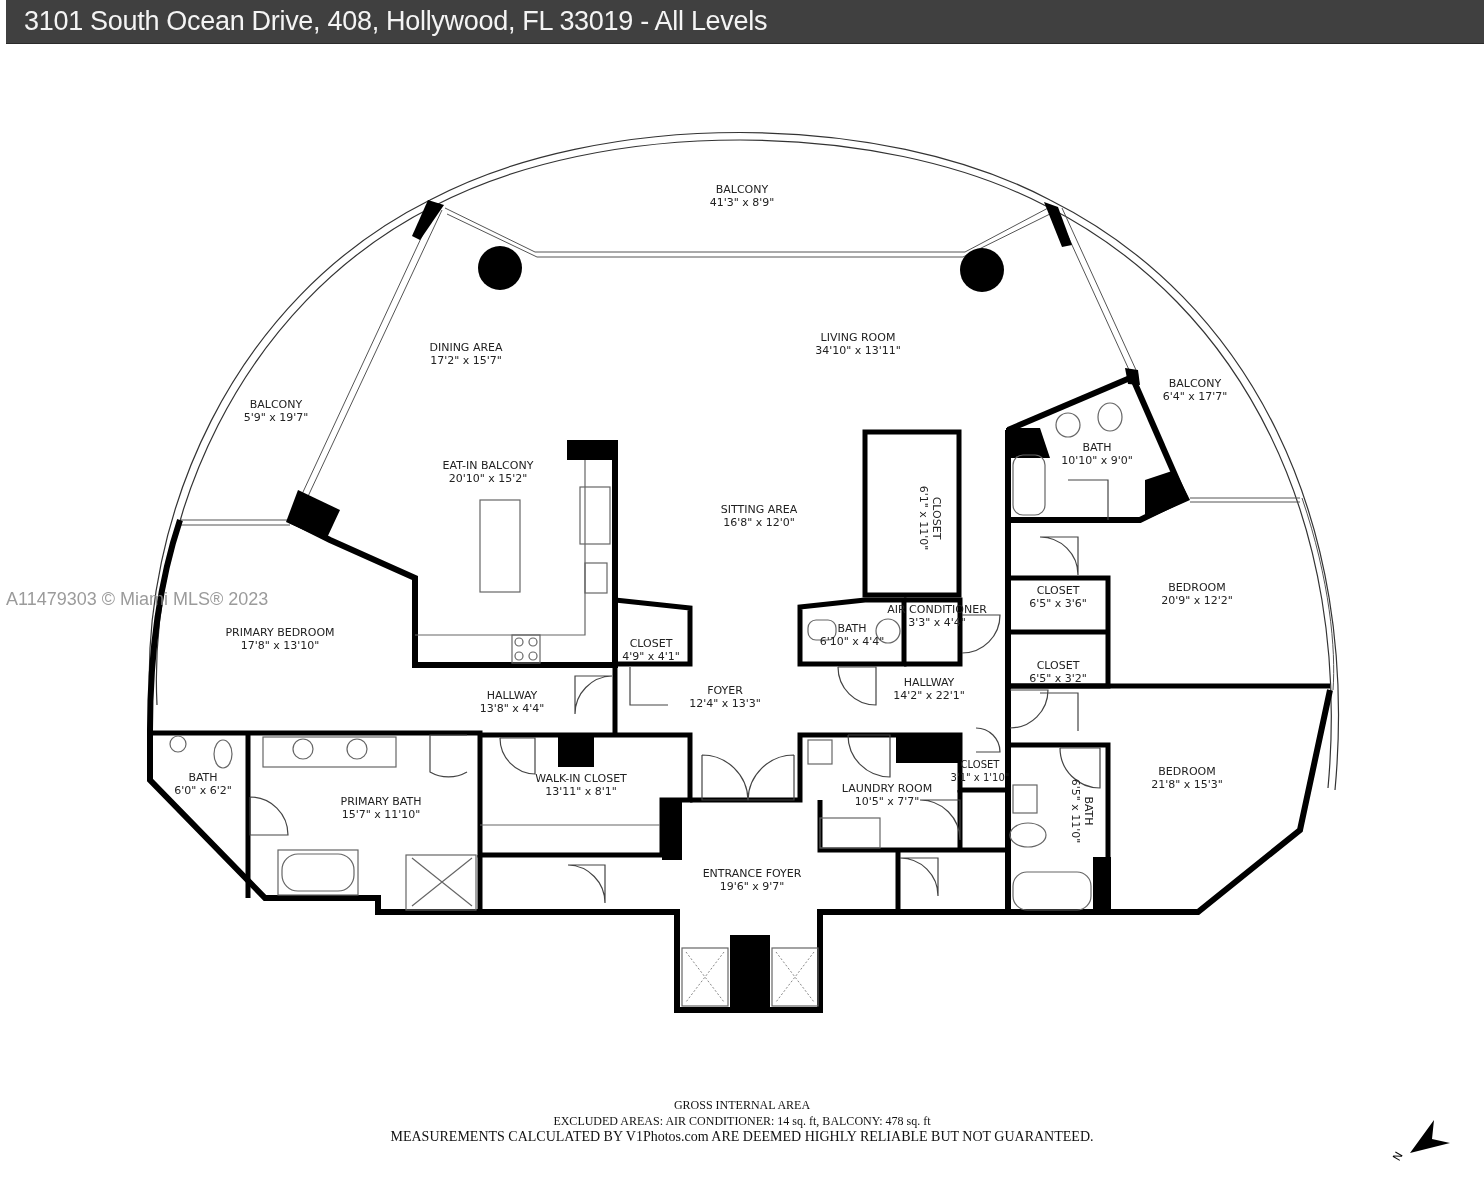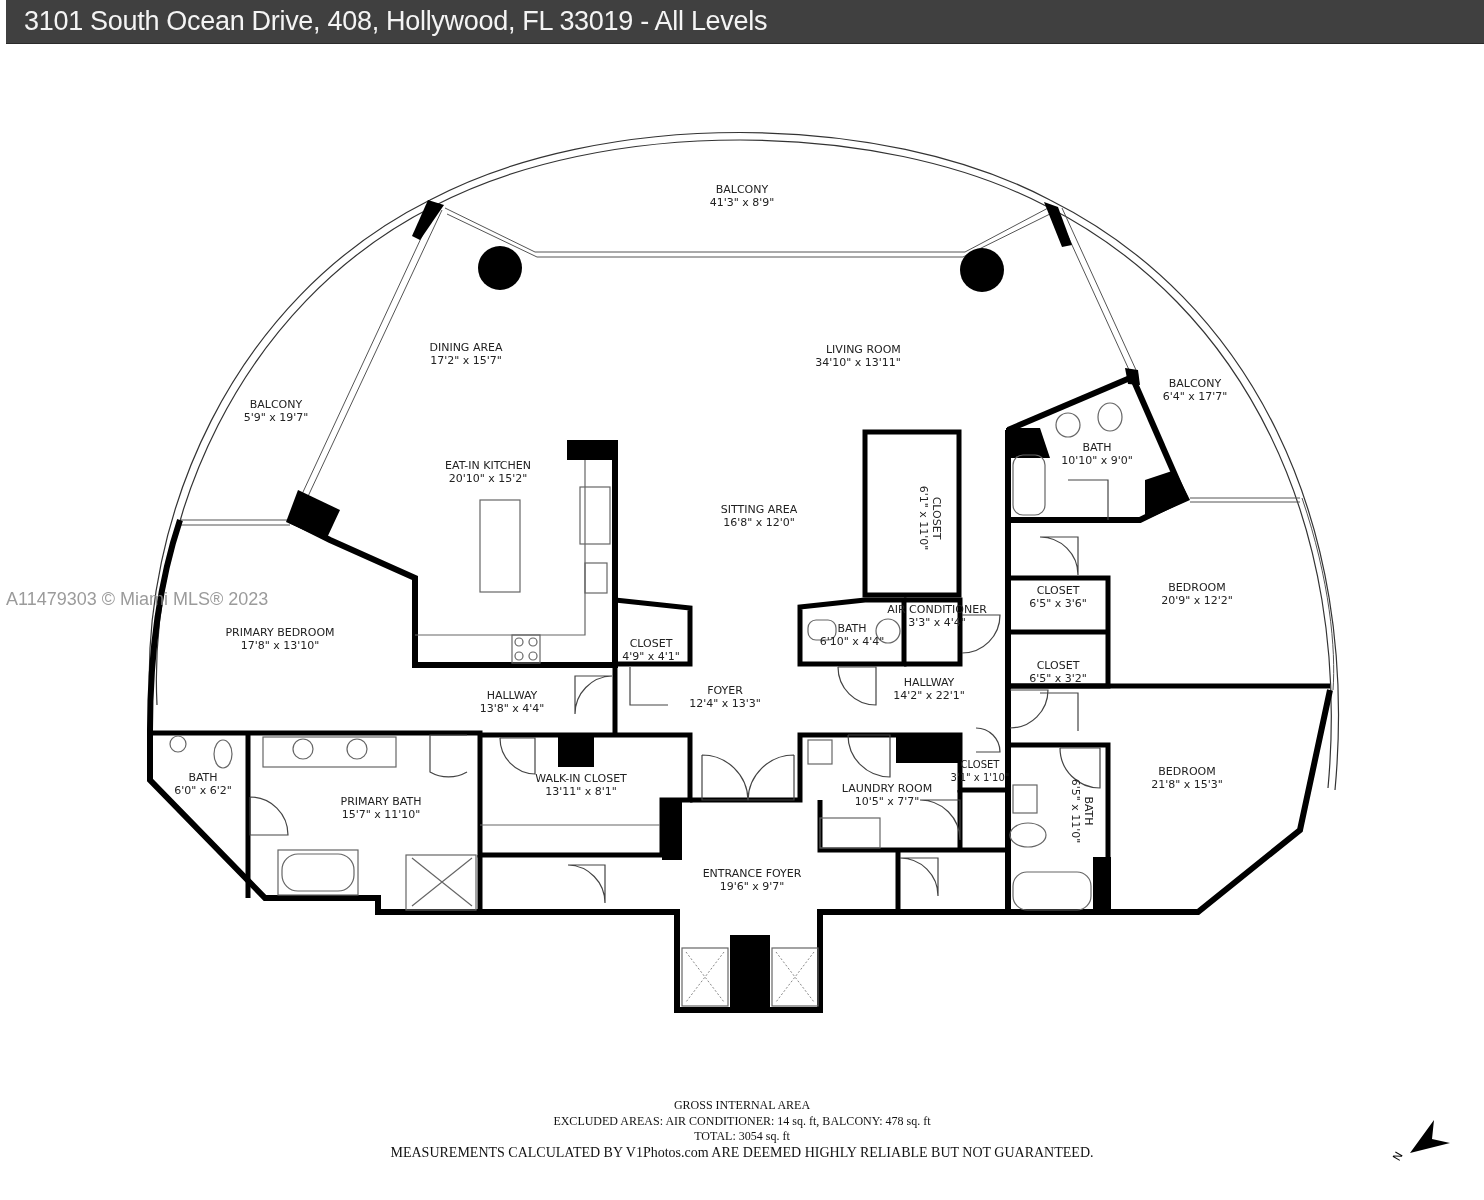--- a/index.html
+++ b/index.html
@@ -161,26 +161,26 @@
     <span class="d">5'9" x 19'7"</span>
   </div>
 <div class="lbl" style="left:1195px; top:377px;">
     <span class="n">BALCONY</span>
     <span class="d">6'4" x 17'7"</span>
   </div>
 <div class="lbl" style="left:466px; top:341px;">
     <span class="n">DINING AREA</span>
     <span class="d">17'2" x 15'7"</span>
   </div>
-<div class="lbl" style="left:858px; top:343px;text-align:right;">
+<div class="lbl" style="left:858px; top:331px;">
     <span class="n">LIVING ROOM</span>
     <span class="d">34'10" x 13'11"</span>
   </div>
 <div class="lbl" style="left:488px; top:459px;">
-    <span class="n">EAT-IN KITCHEN</span>
+    <span class="n">EAT-IN BALCONY</span>
     <span class="d">20'10" x 15'2"</span>
   </div>
 <div class="lbl" style="left:759px; top:503px;">
     <span class="n">SITTING AREA</span>
     <span class="d">16'8" x 12'0"</span>
   </div>
 <div class="lbl rot" style="left:930px; top:518px;">
     <span class="n">CLOSET</span>
     <span class="d">6'1" x 11'0"</span>
   </div>
@@ -259,21 +259,20 @@
 <div class="lbl" style="left:752px; top:867px;">
     <span class="n">ENTRANCE FOYER</span>
     <span class="d">19'6" x 9'7"</span>
   </div>
 
 <div class="watermark">A11479303 © Miami MLS® 2023</div>
 
 <div class="summary">
   <span class="line">GROSS INTERNAL AREA</span>
   <span class="line">EXCLUDED AREAS: AIR CONDITIONER: 14 sq. ft, BALCONY: 478 sq. ft</span>
-  <span class="line">TOTAL: 3054 sq. ft</span>
   <span class="disc">MEASUREMENTS CALCULATED BY V1Photos.com ARE DEEMED HIGHLY RELIABLE BUT NOT GUARANTEED.</span>
 </div>
 
 <div class="compass">
   <svg width="70" height="60" viewBox="0 0 70 60" xmlns="http://www.w3.org/2000/svg">
     <polygon points="46,5 22,38 62,28 44,24" fill="#000"></polygon>
   </svg>
   <span style="position:absolute; left:6px; top:35px; font-size:11px; transform:rotate(-60deg); font-family:'DejaVu Sans', sans-serif;">N</span>
 </div>
 

